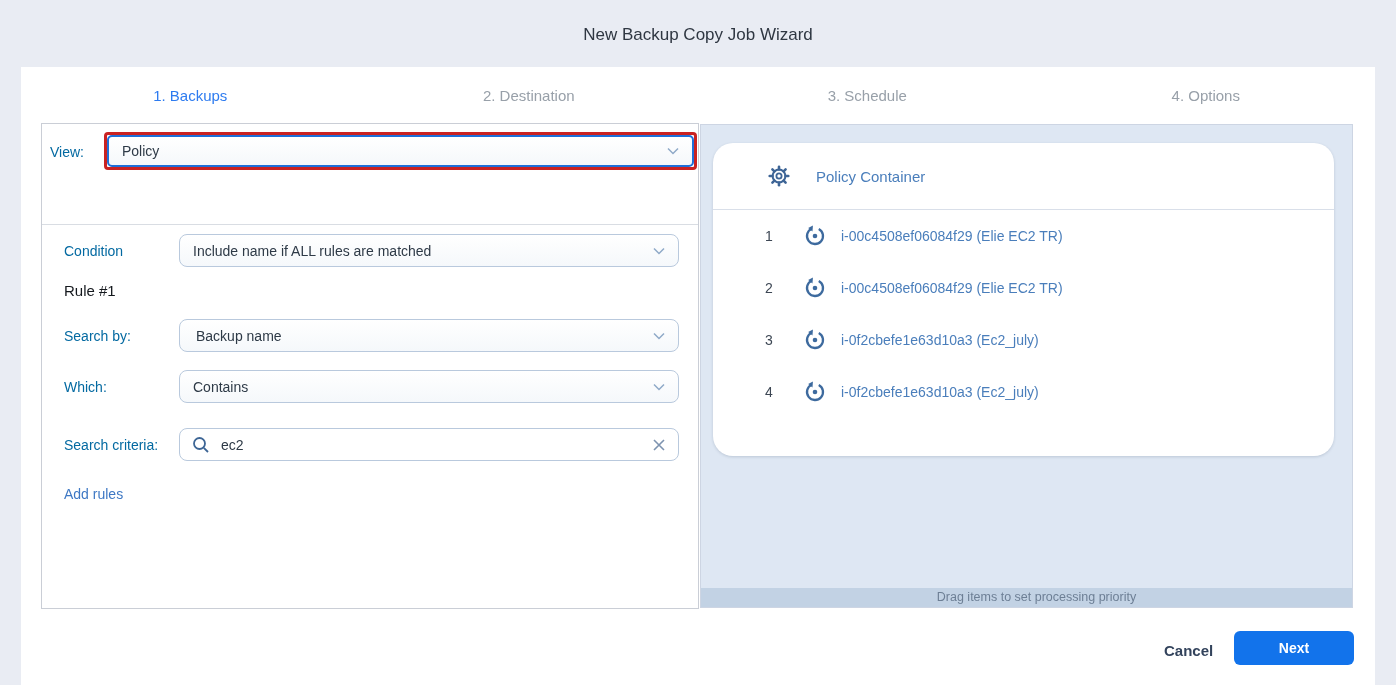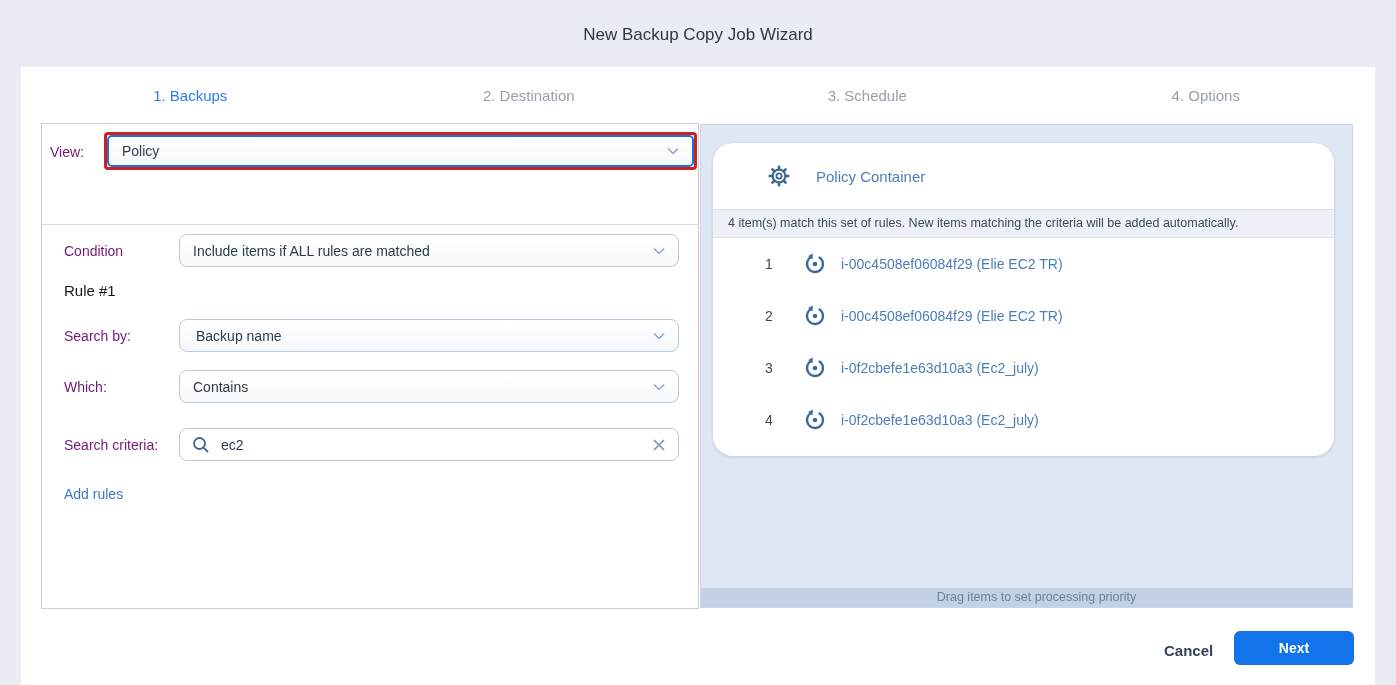--- a/index.html
+++ b/index.html
@@ -34,21 +34,21 @@
     flex:1;display:flex;align-items:center;justify-content:center;
     font-size:15px;color:#98a0a9;cursor:pointer;
   }
   .step.active{color:var(--active-tab,#2d7bf0);}
   
   .left-panel{
     position:absolute;left:20px;top:56px;width:658px;height:486px;
     border:1px solid #caced6;background:#fff;
   }
   .field-label{
-    position:absolute;font-size:14px;color:#701a75;white-space:nowrap;
+    position:absolute;font-size:14px;color:#0369a1;white-space:nowrap;
   }
   .red-wrap{
     position:absolute;left:62px;top:8px;width:593px;height:38px;
     border:3px solid var(--highlight-red,#c92222);border-radius:4px;
     background:#fff;
   }
   .select{
     position:relative;display:flex;align-items:center;
     border:1px solid #b9c9dd;border-radius:8px;
     background:linear-gradient(#ffffff,#f5f8fb);
@@ -152,21 +152,21 @@
               <path d="M3 5.5l5 5 5-5" fill="none" stroke="#8fa9c8" stroke-width="1.5"></path>
             </svg>
         </span>
       </div>
     </div>
 
     <div class="lp-divider"></div>
 
     <span class="field-label" style="left:22px;top:119px;">Condition</span>
     <div class="select ctrl" style="top:110px;">
-      <span>Include items if ALL rules are matched</span>
+      <span>Include name if ALL rules are matched</span>
       <span class="chev">
         <svg width="16" height="16" viewBox="0 0 16 16">
             <path d="M3 5.5l5 5 5-5" fill="none" stroke="#8fa9c8" stroke-width="1.5"></path>
           </svg>
       </span>
     </div>
 
     <div class="rule-title">Rule #1</div>
 
     <span class="field-label" style="left:22px;top:204px;">Search by:</span>
@@ -224,21 +224,20 @@
               <line x1="5.5" y1="12" x2="2.7" y2="12"></line>
               <line x1="7.4" y1="7.4" x2="5.4" y2="5.4"></line>
               <line x1="12" y1="5.5" x2="12" y2="2.7"></line>
               <line x1="16.6" y1="7.4" x2="18.6" y2="5.4"></line>
             </g>
           </svg>
         </span>
         <span class="ic-title">Policy Container</span>
       </div>
 
-      <div class="ic-banner">4 item(s) match this set of rules. New items matching the criteria will be added automatically.</div>
 
       <div class="items">
 
         <div class="item">
           <span class="item-num">1</span>
           <span class="item-icon">
             <svg width="24" height="24" viewBox="0 0 24 24">
               <path d="M15.76 4.94 A8 8 0 1 1 8.62 4.75" fill="none" stroke="#3d6a9e" stroke-width="2.3"></path>
               <polygon points="9.9,1.6 9.5,7.4 5.2,4.0" fill="#3d6a9e"></polygon>
               <circle cx="12" cy="12" r="2.3" fill="#3d6a9e"></circle>

